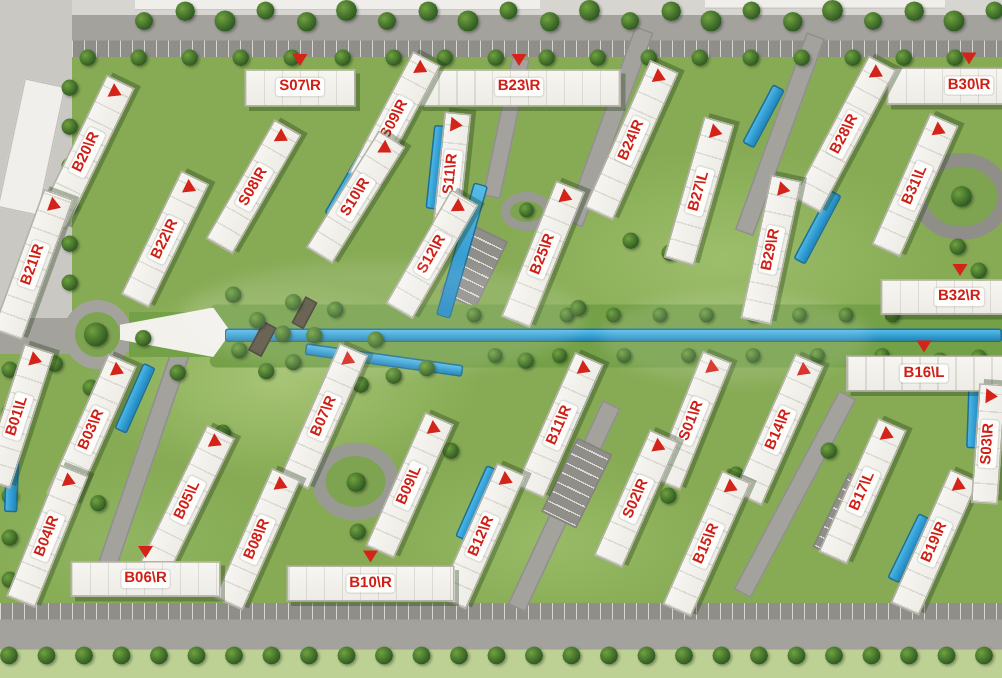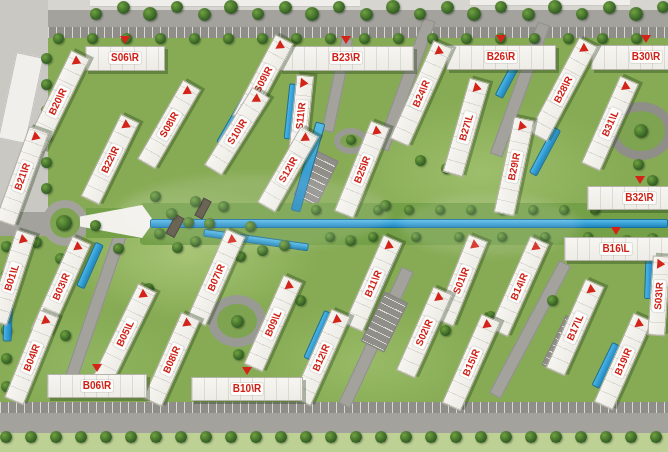--- a/index.html
+++ b/index.html
@@ -243,30 +243,26 @@
       <div class="pool" style="left: 66px; top: 261px; width: 48px; transform: rotate(-66deg);"></div>
       <div class="pool" style="left: -18px; top: 311px; width: 52px; transform: rotate(-88deg);"></div>
       <div class="pool" style="left: 292px; top: 331px; width: 52px; transform: rotate(-66deg);"></div>
       <div class="pool" style="left: 362px; top: 263px; width: 48px; transform: rotate(-66deg);"></div>
       <div class="pool" style="left: 519px; top: 147px; width: 52px; transform: rotate(-62deg);"></div>
       <div class="pool" style="left: 487px; top: 73px; width: 44px; transform: rotate(-62deg);"></div>
       <div class="pool" style="left: 621.5px; top: 267px; width: 55px; transform: rotate(-88deg);"></div>
       <div class="pool" style="left: 582px; top: 361px; width: 48px; transform: rotate(-64deg);"></div>
     </div>
   <div id="buildings-layer" style="left:0;top:0;width:668px;height:452px;">
-      <div class="building" style="width: 80px; height: 25px; left: 85px; top: 45.5px; transform: rotate(0deg);">
-        <span class="blabel">S06\R</span>
+      <div class="building" style="width: 74px; height: 25px; left: 163px; top: 45.5px; transform: rotate(0deg);">
+        <span class="blabel">S07\R</span>
         <i class="marker marker-top"></i>
       </div>
       <div class="building" style="width: 135px; height: 25px; left: 278.5px; top: 45.5px; transform: rotate(0deg); text-decoration: underline;">
         <span class="blabel">B23\R</span>
-        <i class="marker marker-top"></i>
-      </div>
-      <div class="building" style="width: 110px; height: 25px; left: 446px; top: 44.5px; transform: rotate(0deg);">
-        <span class="blabel">B26\R</span>
         <i class="marker marker-top"></i>
       </div>
       <div class="building" style="width: 110px; height: 25px; left: 591px; top: 44.5px; transform: rotate(0deg);">
         <span class="blabel">B30\R</span>
         <i class="marker marker-top"></i>
       </div>
       <div class="building" style="width: 105px; height: 21px; left: 4.5px; top: 90.5px; transform: rotate(-64deg);">
         <span class="blabel">B20\R</span>
         <i class="marker marker-side"></i>
       </div>

